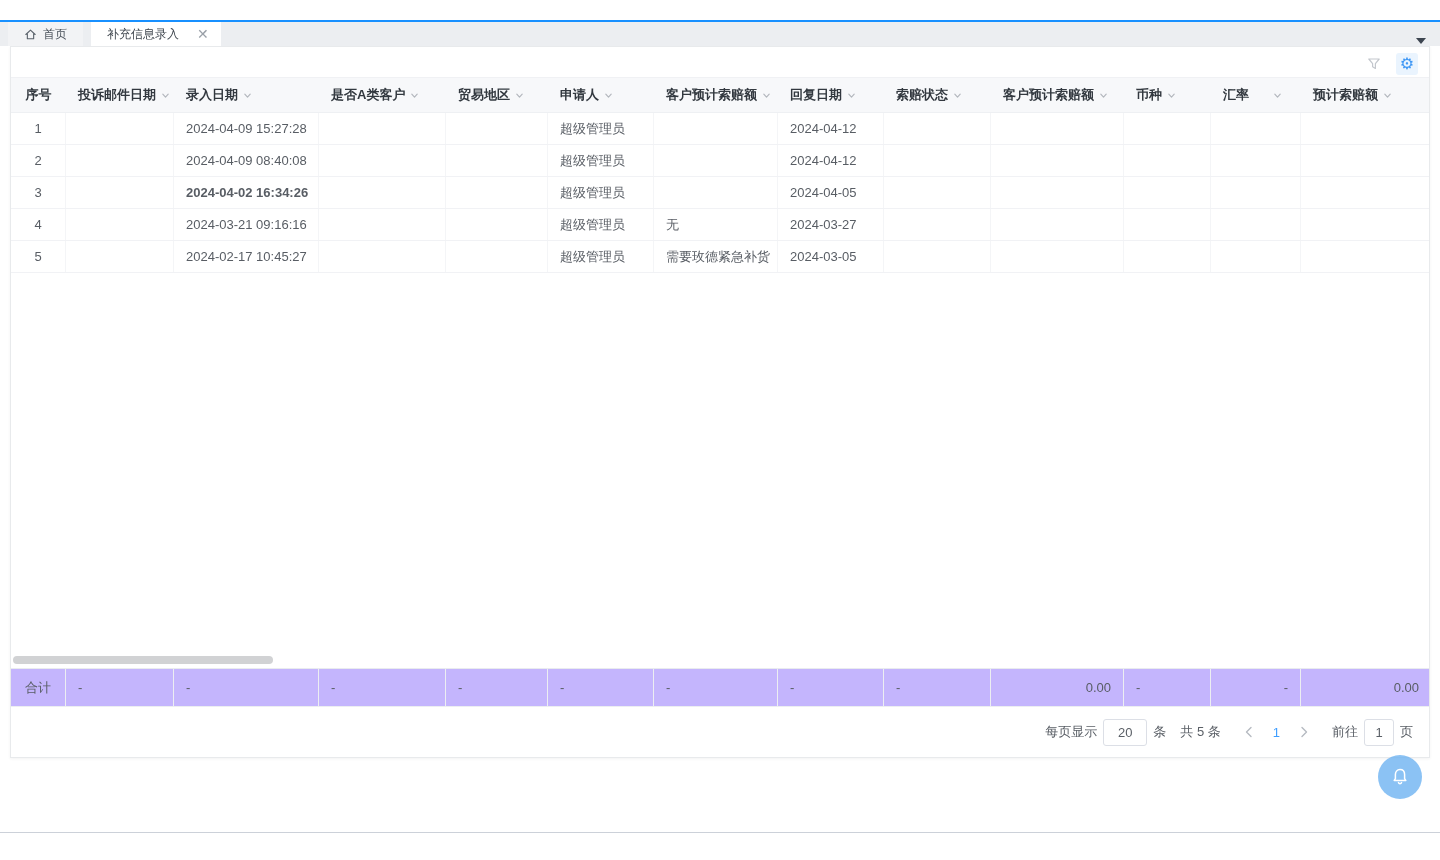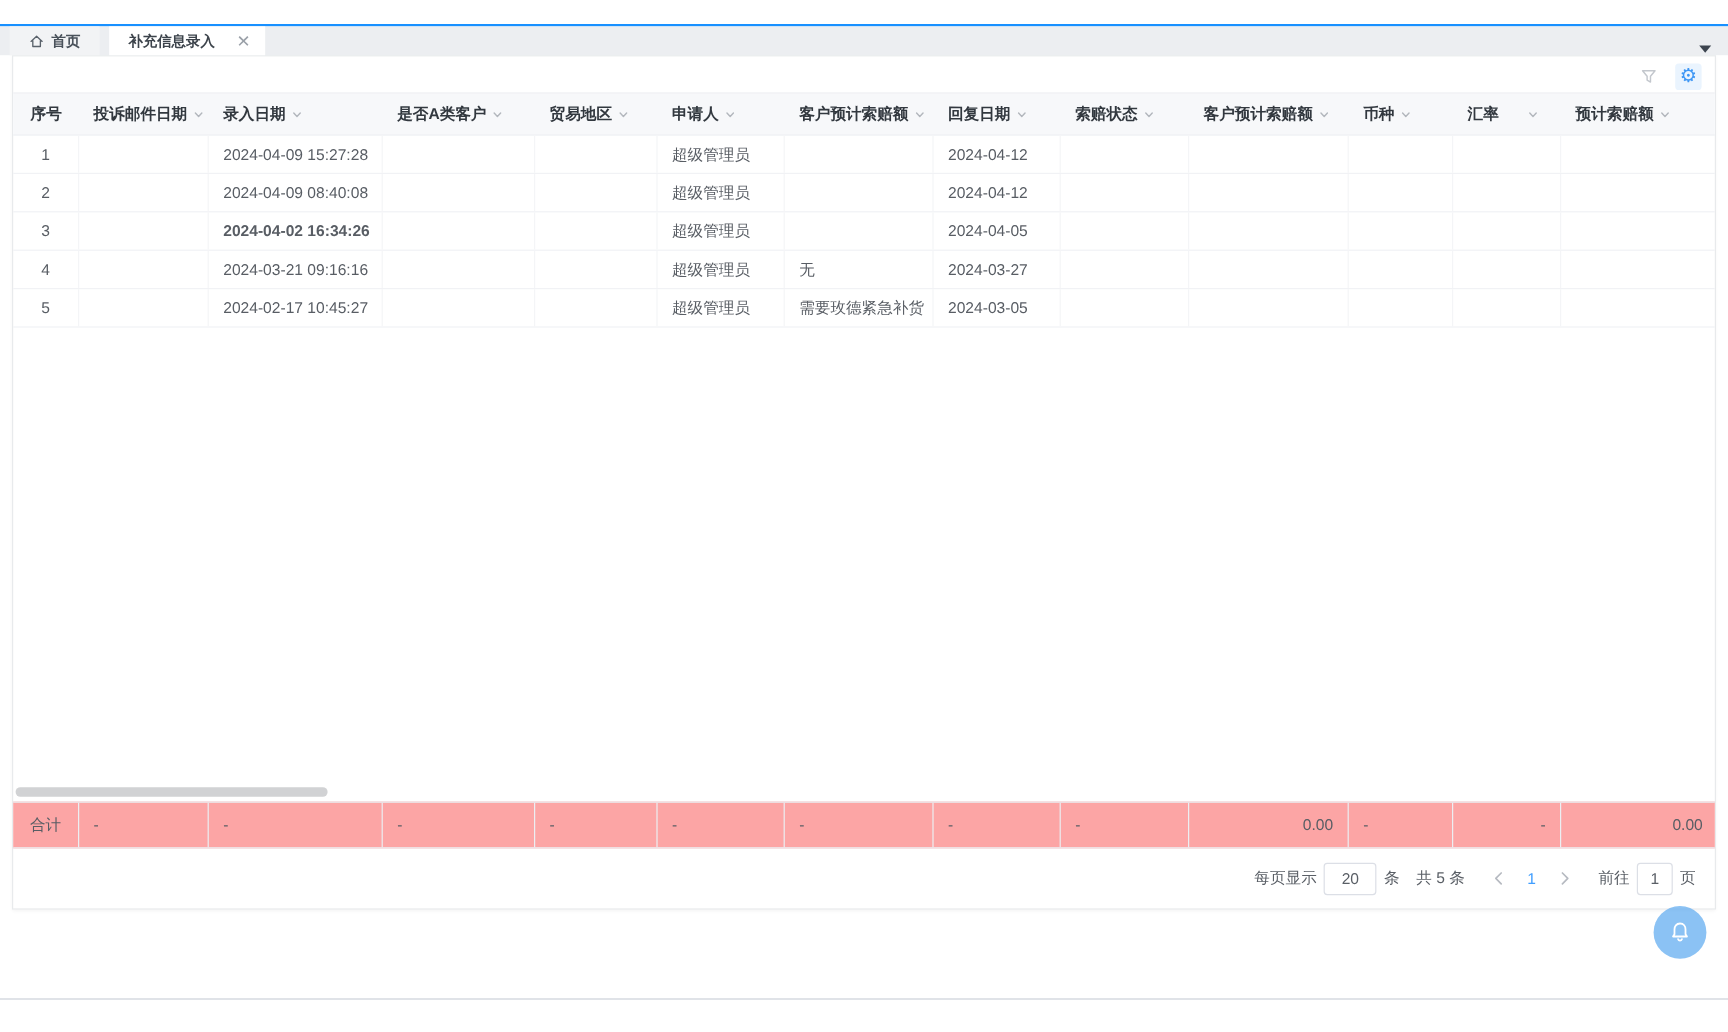--- a/index.html
+++ b/index.html
@@ -1,21 +1,21 @@
 <!DOCTYPE html>
 <html><head>
 <meta charset="utf-8">
 <style>
   * { margin:0; padding:0; box-sizing:border-box; }
   html,body { background:#fff; }
   body { font-family:"Liberation Sans","DejaVu Sans",sans-serif; }
   .page { position:relative; width:1440px; height:860px; background:#fff; overflow:hidden; color:#515a62; }
 
   .topline { height:2px; background:#1890ff; margin-top:20px; }
-  .tabbar { height:24px; background:#eceef1; display:flex; align-items:stretch; padding-left:8px; position:relative;font-weight:bold; }
+  .tabbar { height:24px; background:#eceef1; display:flex; align-items:stretch; padding-left:8px; position:relative; }
   .tab { display:flex; align-items:center; gap:6px; padding:0 16px; font-size:12px; color:#4a525b; cursor:pointer; }
   .tab-home { background:#f2f3f5; }
   .tab-active { background:#fff; margin-left:8px; padding-right:12px; color:#3c434b; }
   .tab-close { color:#9aa0a8; font-size:14px; margin-left:12px; line-height:1; cursor:pointer; }
   .tabbar-caret { position:absolute; right:14px; top:0; height:36px; display:flex; align-items:center; cursor:pointer; }
   .caret-shape { width:0; height:0; border:5px solid transparent; border-top:6px solid #3d4550; margin-top:6px; }
 
   .content { padding:0 10px; }
   .page-header { height:50px; display:flex; align-items:center; justify-content:space-between; }
   .title-wrap { display:flex; align-items:center; gap:7px; font-size:13px; font-weight:bold; color:#1d2129; }
@@ -37,21 +37,21 @@
   .tr { display:flex; border-bottom:1px solid #f1f2f5; }
   .td { height:31px; line-height:31px; font-size:13px; color:#585d64; padding:0 12px; border-right:1px solid #f4f5f7; white-space:nowrap; overflow:hidden; }
   .td.c { text-align:center; padding:0 4px; }
   .td.r { text-align:right; }
   .td:last-child { border-right:none; }
   .body-spacer { flex:1 1 auto; }
 
   .hscroll { flex:0 0 12px; padding-left:2px; display:flex; align-items:flex-start; }
   .hscroll-thumb { width:260px; height:8px; border-radius:4px; background:#d1d2d4; cursor:pointer; }
 
-  .tfoot { display:flex; background:#fca5a5; border-top:1px solid #e9ebef; border-bottom:1px solid #eceef2; flex:0 0 38px; }
+  .tfoot { display:flex; background:#c4b5fd; border-top:1px solid #e9ebef; border-bottom:1px solid #eceef2; flex:0 0 38px; }
   .tf { height:37px; line-height:37px; font-size:13px; color:#585d64; padding:0 12px; border-right:1px solid #eceef2; white-space:nowrap; overflow:hidden; }
   .tf.c { text-align:center; padding:0 4px; }
   .tf.r { text-align:right; }
   .tf:last-child { border-right:none; }
 
   .pagination { flex:0 0 50px; display:flex; align-items:center; justify-content:flex-end; padding-right:16px; font-size:13px; color:#5a5f66; }
   .pg-gap { margin-left:14px; }
   .pg-input { width:44px; height:27px; border:1px solid #dcdfe6; border-radius:3px; text-align:center; font-size:13px; color:#5a5f66; margin:0 6px; background:#fff; }
   .pg-input.small { width:30px; }
   .pg-arrow { color:#b6bac1; padding:0 9px; cursor:pointer; display:flex; align-items:center; }

